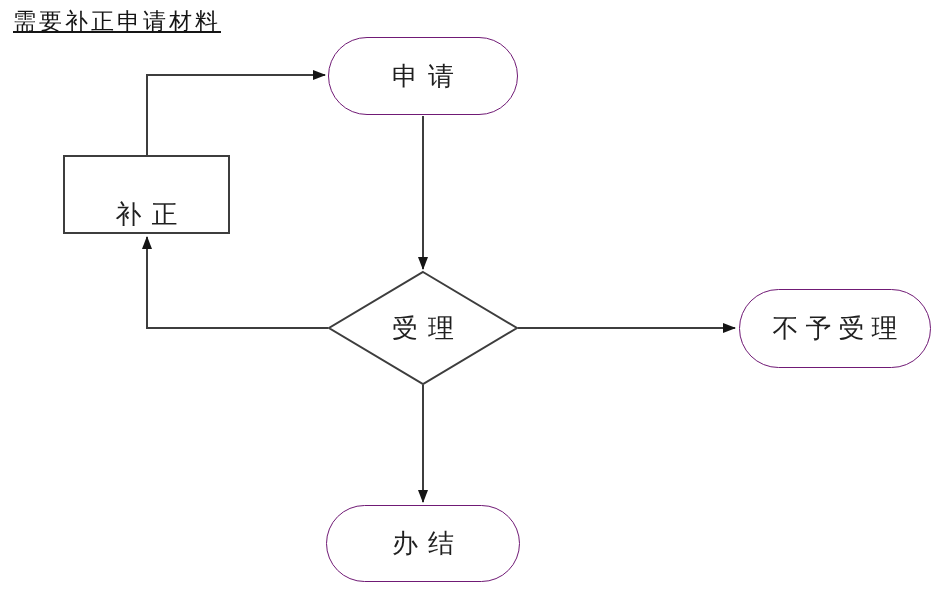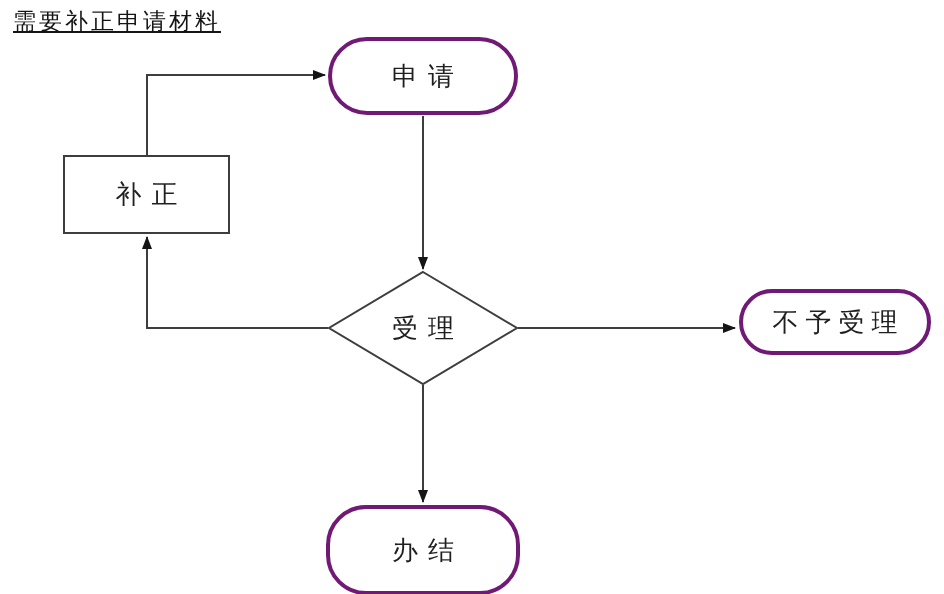--- a/index.html
+++ b/index.html
@@ -29,36 +29,36 @@
     justify-content: center;
     box-sizing: border-box;
     background: #ffffff;
     color: #1f1f1f;
     font-size: 26px;
     letter-spacing: 10px;
     padding-left: 10px; 
     white-space: nowrap;
   }
   .stadium {
-    border: 4px solid #701a75;
+    border: 1px solid #701a75;
     border-radius: 40px;
   }
   .rect {
     border: 2px solid #3d3d3d;
   }
   .diamond-label {
     position: absolute;
     background: transparent;
     border: none;
   }
   .node-apply      { left: 328px; top: 37px;  width: 190px; height: 78px; }
-  .node-supplement { left: 63px;  top: 155px; width: 167px; height: 79px; }
+  .node-supplement { left: 63px;  top: 155px; width: 167px; height: 79px; align-items: flex-end; }
   .node-accept     { left: 353px; top: 300px; width: 140px; height: 56px; }
-  .node-reject     { left: 739px; top: 289px; width: 192px; height: 66px; letter-spacing: 7px; padding-left: 7px; font-family: Liberation Mono, monospace; }
-  .node-complete   { left: 326px; top: 505px; width: 194px; height: 90px; }
+  .node-reject     { left: 739px; top: 289px; width: 192px; height: 79px; letter-spacing: 7px; padding-left: 7px; font-family: Liberation Mono, monospace; }
+  .node-complete   { left: 326px; top: 505px; width: 194px; height: 77px; }
   .edge-label {
     position: absolute;
     color: #151515;
     white-space: nowrap;
   }
   .label-need-supplement {
     left: 13px;
     top: 6px;
     font-size: 23px;
     letter-spacing: 3px;

